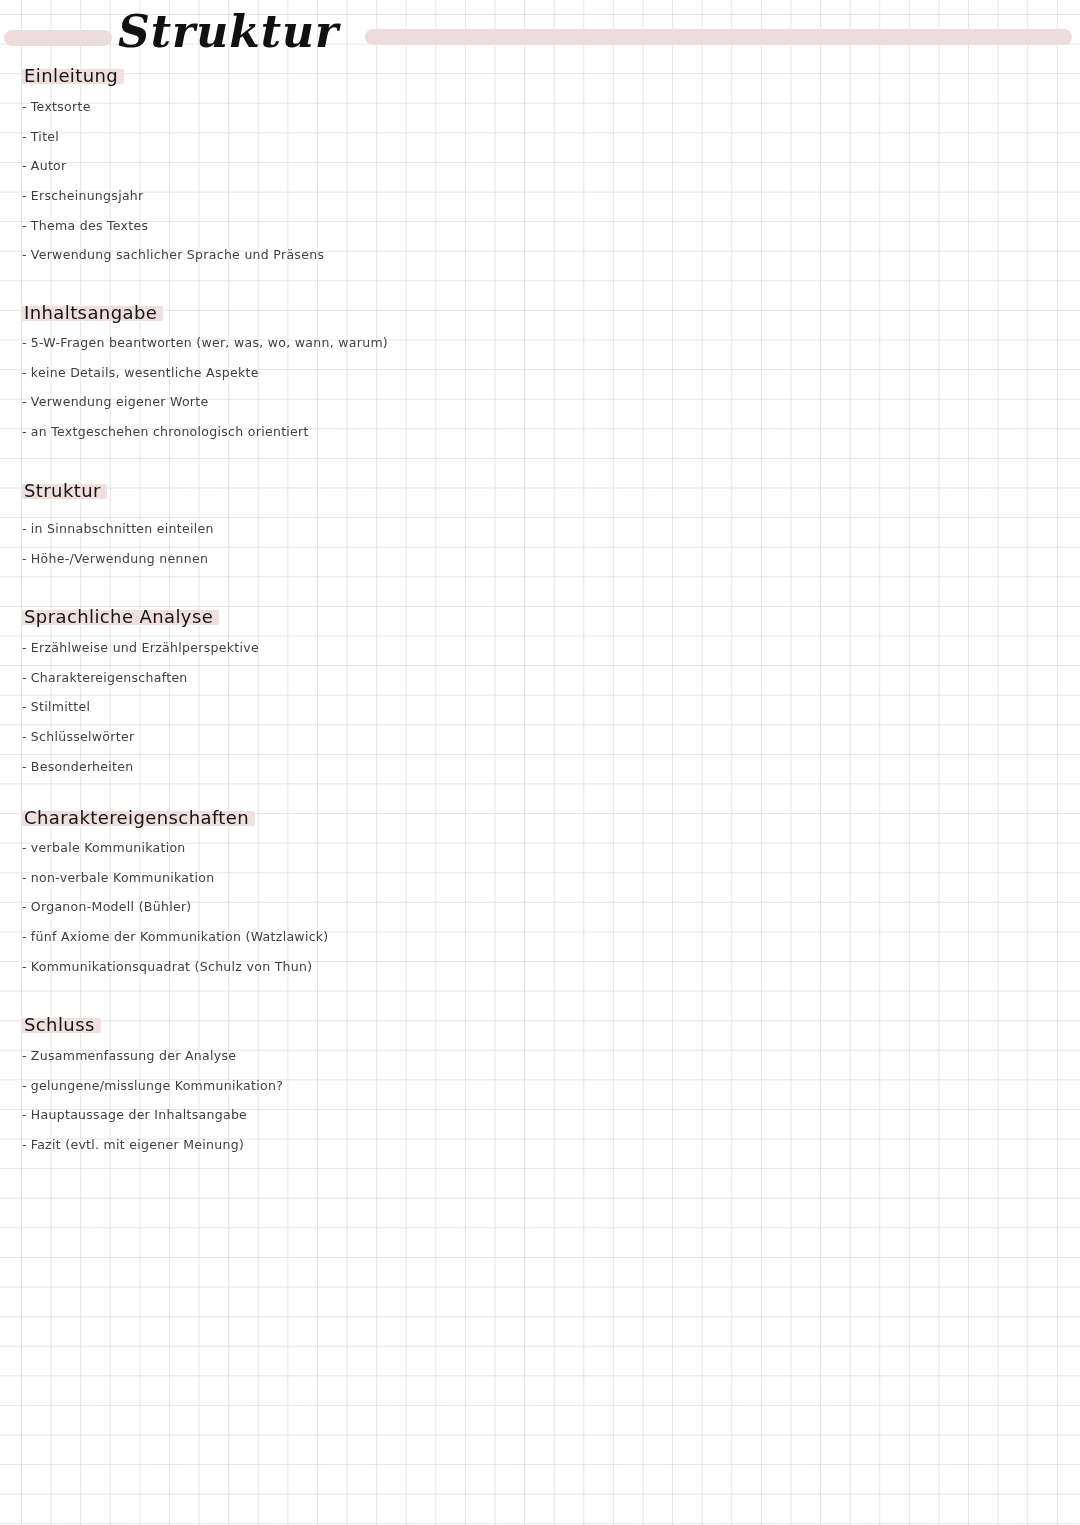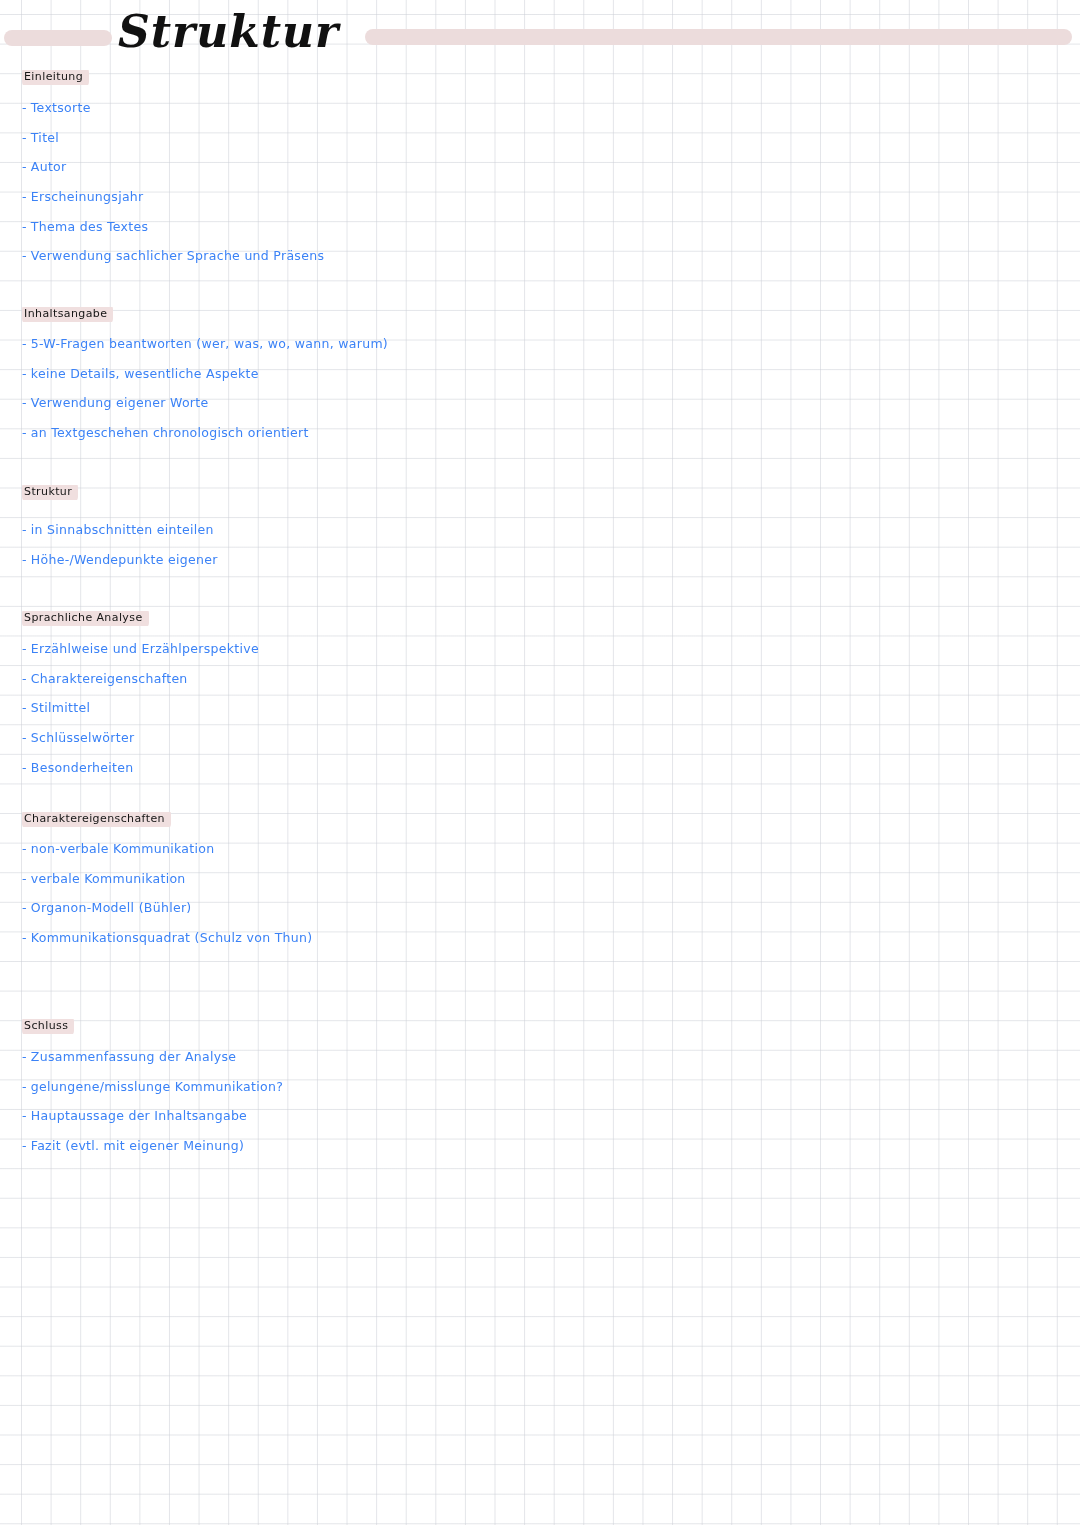--- a/index.html
+++ b/index.html
@@ -44,39 +44,39 @@
     }
 
     .section {
       position: absolute;
       left: 22px;
     }
     .section-heading {
       display: inline-block;
       margin: 0;
       padding: 0 6px 0 2px;
-      font-size: 11px;
+      font-size: 18px;
       font-weight: normal;
       letter-spacing: 0.4px;
       line-height: 22px;
       color: #151515;
       background: linear-gradient(to bottom, transparent 18%, #f0dfdf 18%, #f0dfdf 88%, transparent 88%);
       border-radius: 6px;
     }
     .items {
       list-style: none;
       margin: 0;
       padding: 0;
     }
     .items li {
       height: 29.7px;
       line-height: 29.7px;
       font-size: 12.5px;
       letter-spacing: 0.3px;
-      color: #3b82f6;
+      color: #404040;
       white-space: nowrap;
     }
     .items li .dash {
       margin-right: 4px;
     }
   </style>
 </head>
 <body>
 
 <div class="title-bar left"></div>
@@ -102,41 +102,42 @@
     <li><span class="dash">-</span><span>keine Details, wesentliche Aspekte</span></li>
     <li><span class="dash">-</span><span>Verwendung eigener Worte</span></li>
     <li><span class="dash">-</span><span>an Textgeschehen chronologisch orientiert</span></li>
   </ul>
 </div>
 
 <div class="section" style="top:480px;">
   <h2 class="section-heading">Struktur</h2>
   <ul class="items" style="margin-top:12px;">
     <li><span class="dash">-</span><span>in Sinnabschnitten einteilen</span></li>
-    <li><span class="dash">-</span><span>Höhe-/Wendepunkte eigener</span></li>
+    <li><span class="dash">-</span><span>Höhe-/Verwendung nennen</span></li>
   </ul>
 </div>
 
 <div class="section" style="top:599px;margin-top:7px;">
   <h2 class="section-heading">Sprachliche Analyse</h2>
   <ul class="items" style="margin-top:5px;">
     <li><span class="dash">-</span><span>Erzählweise und Erzählperspektive</span></li>
     <li><span class="dash">-</span><span>Charaktereigenschaften</span></li>
     <li><span class="dash">-</span><span>Stilmittel</span></li>
     <li><span class="dash">-</span><span>Schlüsselwörter</span></li>
     <li><span class="dash">-</span><span>Besonderheiten</span></li>
   </ul>
 </div>
 
 <div class="section" style="top:807px;">
   <h2 class="section-heading">Charaktereigenschaften</h2>
   <ul class="items" style="margin-top:4px;">
+    <li><span class="dash">-</span><span>verbale Kommunikation</span></li>
     <li><span class="dash">-</span><span>non-verbale Kommunikation</span></li>
-    <li><span class="dash">-</span><span>verbale Kommunikation</span></li>
     <li><span class="dash">-</span><span>Organon-Modell (Bühler)</span></li>
+    <li><span class="dash">-</span><span>fünf Axiome der Kommunikation (Watzlawick)</span></li>
     <li><span class="dash">-</span><span>Kommunikationsquadrat (Schulz von Thun)</span></li>
   </ul>
 </div>
 
 <div class="section" style="top:1014px;">
   <h2 class="section-heading">Schluss</h2>
   <ul class="items" style="margin-top:5px;">
     <li><span class="dash">-</span><span>Zusammenfassung der Analyse</span></li>
     <li><span class="dash">-</span><span>gelungene/misslunge Kommunikation?</span></li>
     <li><span class="dash">-</span><span>Hauptaussage der Inhaltsangabe</span></li>

